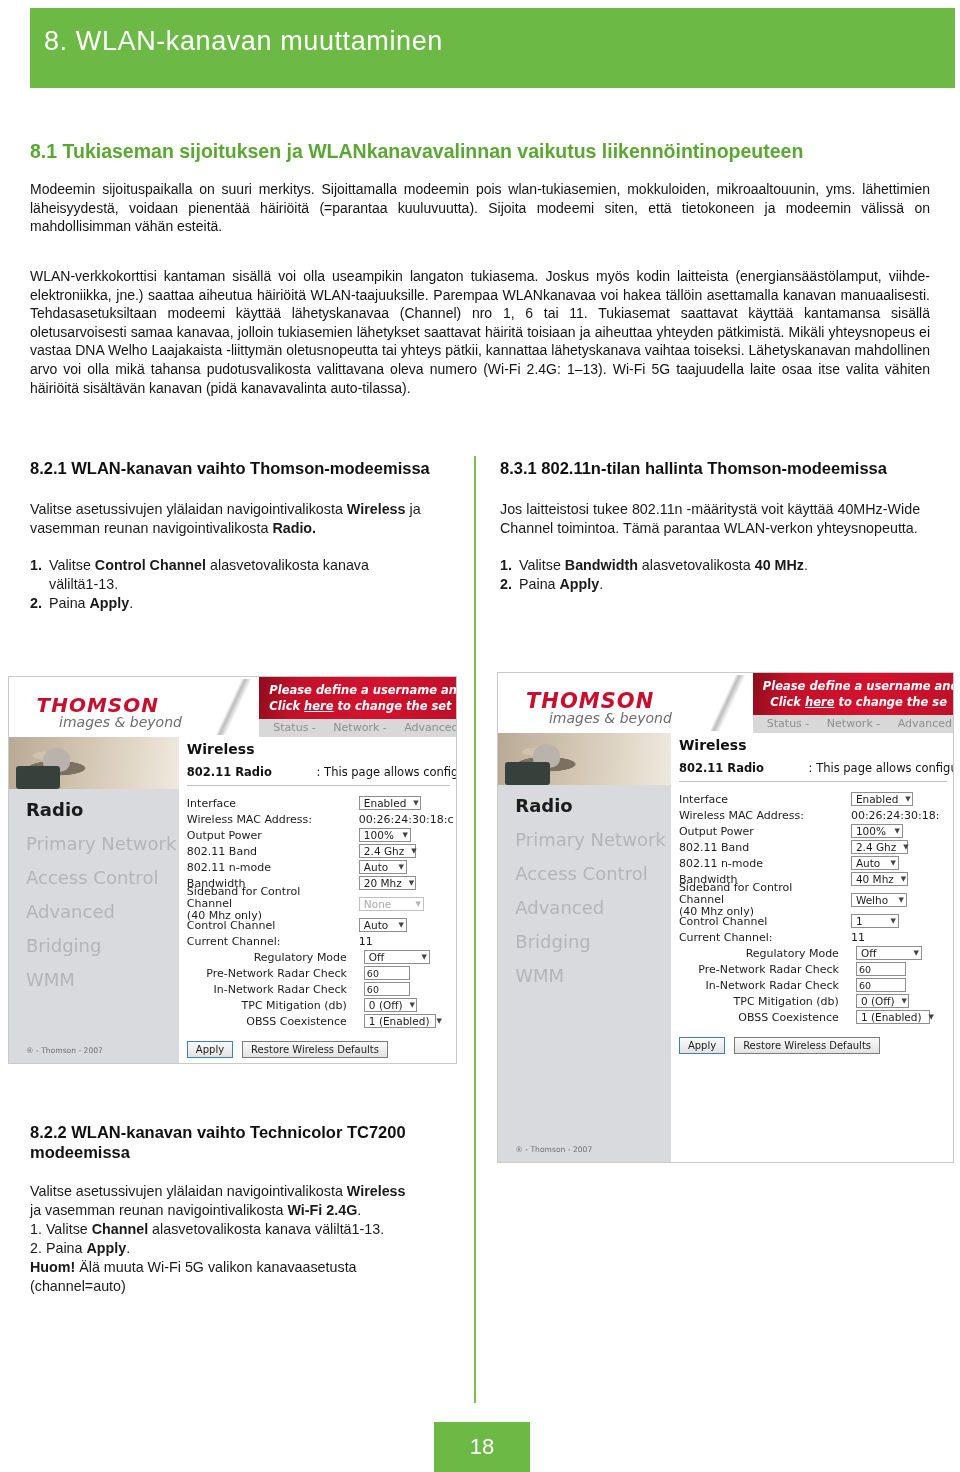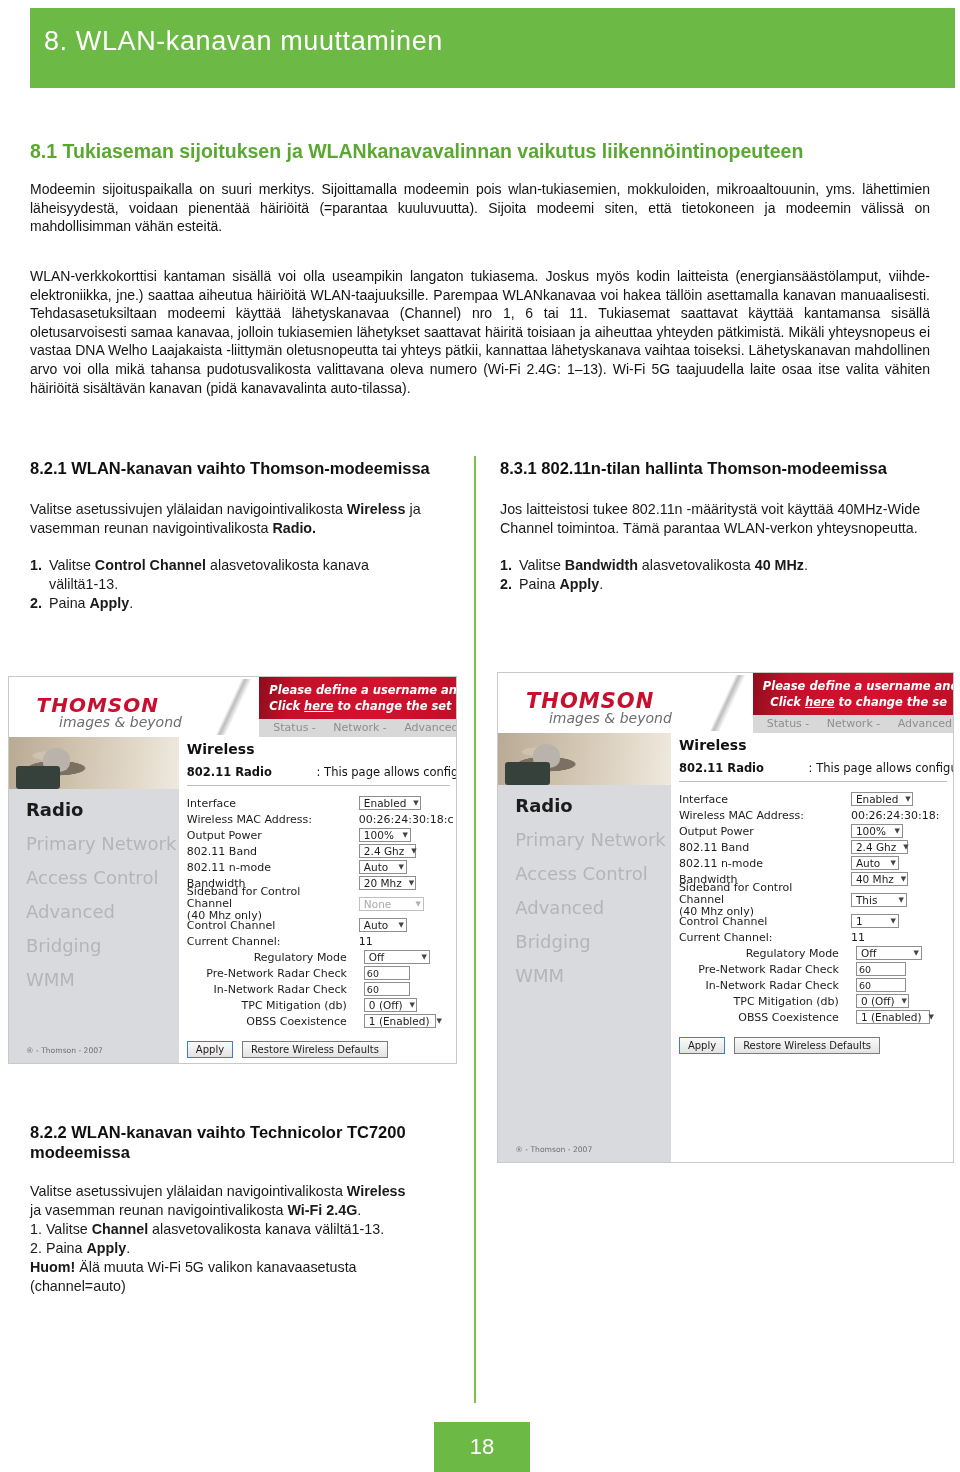--- a/index.html
+++ b/index.html
@@ -578,21 +578,21 @@
         <div class="frow">
           <div class="flabel">Bandwidth</div>
           <div class="fval"><div class="sel" style="width: 57px;">
               <span>40 Mhz</span>
               <span class="arw">▼</span>
             </div></div>
         </div>
         <div class="frow tall">
           <div class="flabel" style="white-space: normal; line-height: 12px;">Sideband for Control Channel<br>(40 Mhz only)</div>
           <div class="fval"><div class="sel" style="width: 56px;">
-              <span>This</span>
+              <span>Welho</span>
               <span class="arw">▼</span>
             </div></div>
         </div>
         <div class="frow">
           <div class="flabel">Control Channel</div>
           <div class="fval"><div class="sel" style="width: 48px;">
               <span>1</span>
               <span class="arw">▼</span>
             </div></div>
         </div>

